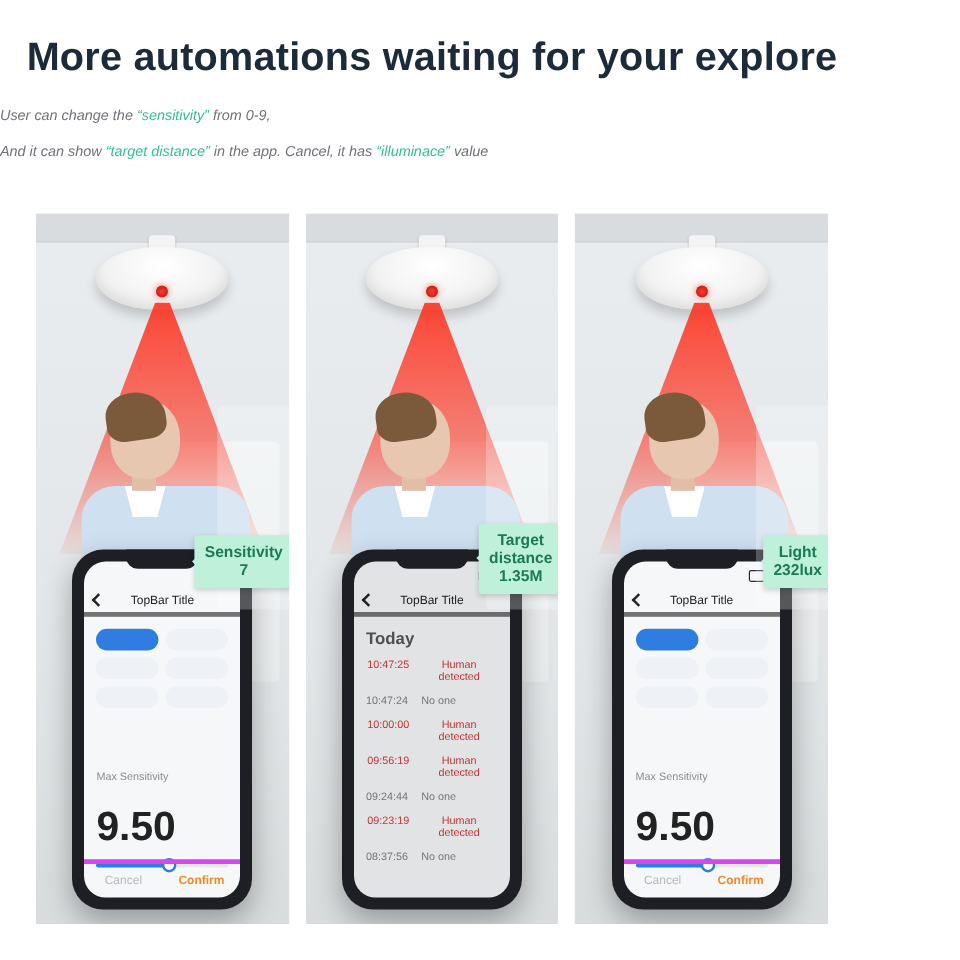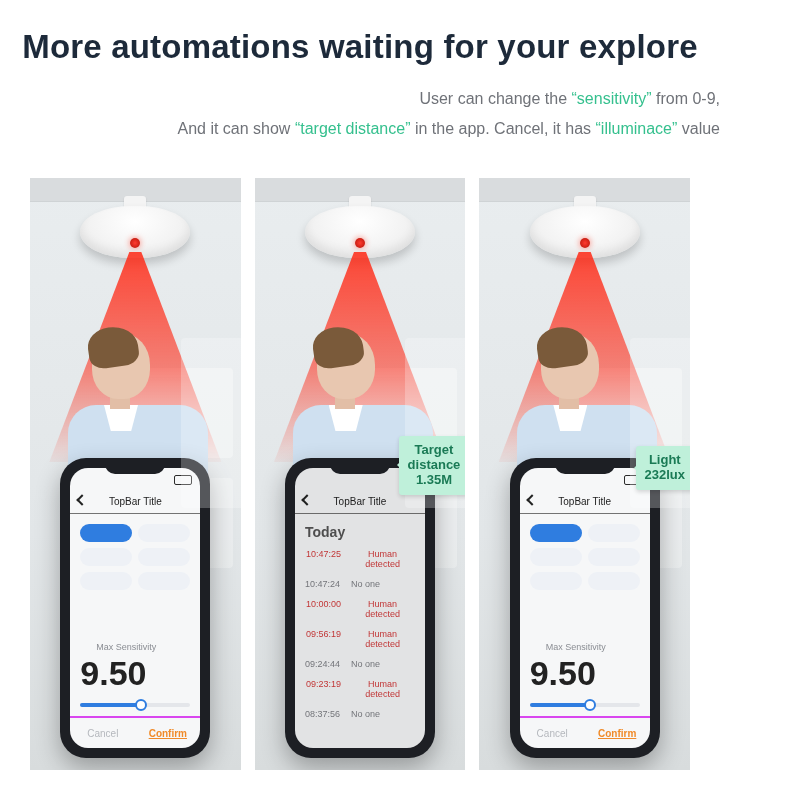--- a/index.html
+++ b/index.html
@@ -24,24 +24,25 @@
     right: 0;
     text-align: center;
     font-size: 33px;
     font-weight: 700;
     color: #1d2a3a;
     letter-spacing: 0.2px;
   }
   .sub {
     position: absolute;
     left: 0; right: 0;
-    text-align: right;
+    text-align: left;
     color: #6f7278;
-    font-size: 16px;
+    font-size: 12px;
     line-height: 1.35;
+    font-style: italic;
   }
   .sub1 { top: 88px; }
   .sub2 { top: 118px; }
   .kw { color: #35c08e; }
   .row {
     position: absolute;
     top: 178px;
     left: 30px;
     right: 30px;
     bottom: 30px;
@@ -221,21 +222,21 @@
     border-radius: 2px;
   }
   .titlebar {
     height: 24px;
     display: flex;
     align-items: center;
     justify-content: center;
     font-size: 10px;
     color: #222;
     position: relative;
-    border-bottom: 1px solid #737373;
+    border-bottom: 4px solid #737373;
   }
   .titlebar .back {
     position: absolute; left: 8px; top: 6px;
     width: 8px; height: 8px;
     border-left: 2px solid #222;
     border-bottom: 2px solid #222;
     transform: rotate(45deg);
   }
   .screen-body { flex: 1; position: relative; }
 
@@ -249,27 +250,28 @@
   }
   .chip {
     width: 52px; height: 18px;
     border-radius: 9px;
     background: #eef1f6;
   }
   .chip.active { background: #2f7de0; }
   .section-label {
     font-size: 9px;
     color: #8a8d93;
-    padding: 6px 26px 0;
+    padding: 6px 10px 0;
   }
   .bignum {
     font-size: 34px;
     font-weight: 600;
     color: #222;
     padding: 2px 10px 4px;
+    margin-top: 16px;
   }
   .slider {
     margin: 6px 10px 0;
     height: 4px;
     background: #e4e6ea;
     border-radius: 2px;
     position: relative;
   }
   .slider .fill {
     position: absolute; left: 0; top: 0; bottom: 0;
@@ -283,31 +285,31 @@
     background: #fff;
     border: 2px solid #2f7de0;
     border-radius: 50%;
     transform: translateX(-50%);
   }
   .footer {
     position: absolute;
     left: 0; right: 0; bottom: 0;
     height: 32px;
     display: flex;
-    border-top: 2px solid #d946ef;
+    border-top: 4px solid #d946ef;
   }
   .footer div {
     flex: 1;
     display: flex;
     align-items: center;
     justify-content: center;
     font-size: 10px;
   }
   .footer .muted { color: #b5b8bd; }
-  .footer .accent { color: #f08a28; font-weight: 600; text-decoration: underline; }
+  .footer .accent { color: #f08a28; font-weight: 600; }
 
   
   .dim .screen { filter: brightness(0.92); }
   .today {
     font-size: 14px; color: #555;
     padding: 10px 10px 4px;
     font-weight: 600;
   }
   .logrow {
     display: flex;
@@ -406,20 +408,24 @@
                 <div class="knob"></div>
             </div>
             <div class="footer">
               <div class="muted">Cancel</div>
               <div class="accent">Confirm</div>
             </div>
           </div>
         </div>
       </div>
 
+      <div class="callout" style="top:268px; right:-4px;">
+        <div>Sensitivity</div>
+        <div>7</div>
+      </div>
     </div>
 
     <div class="panel">
       <div class="ceiling"></div>
       <div class="sensor-stem"></div>
       <div class="sensor">
         <div class="led"></div>
       </div>
       <div class="beam"></div>
 

